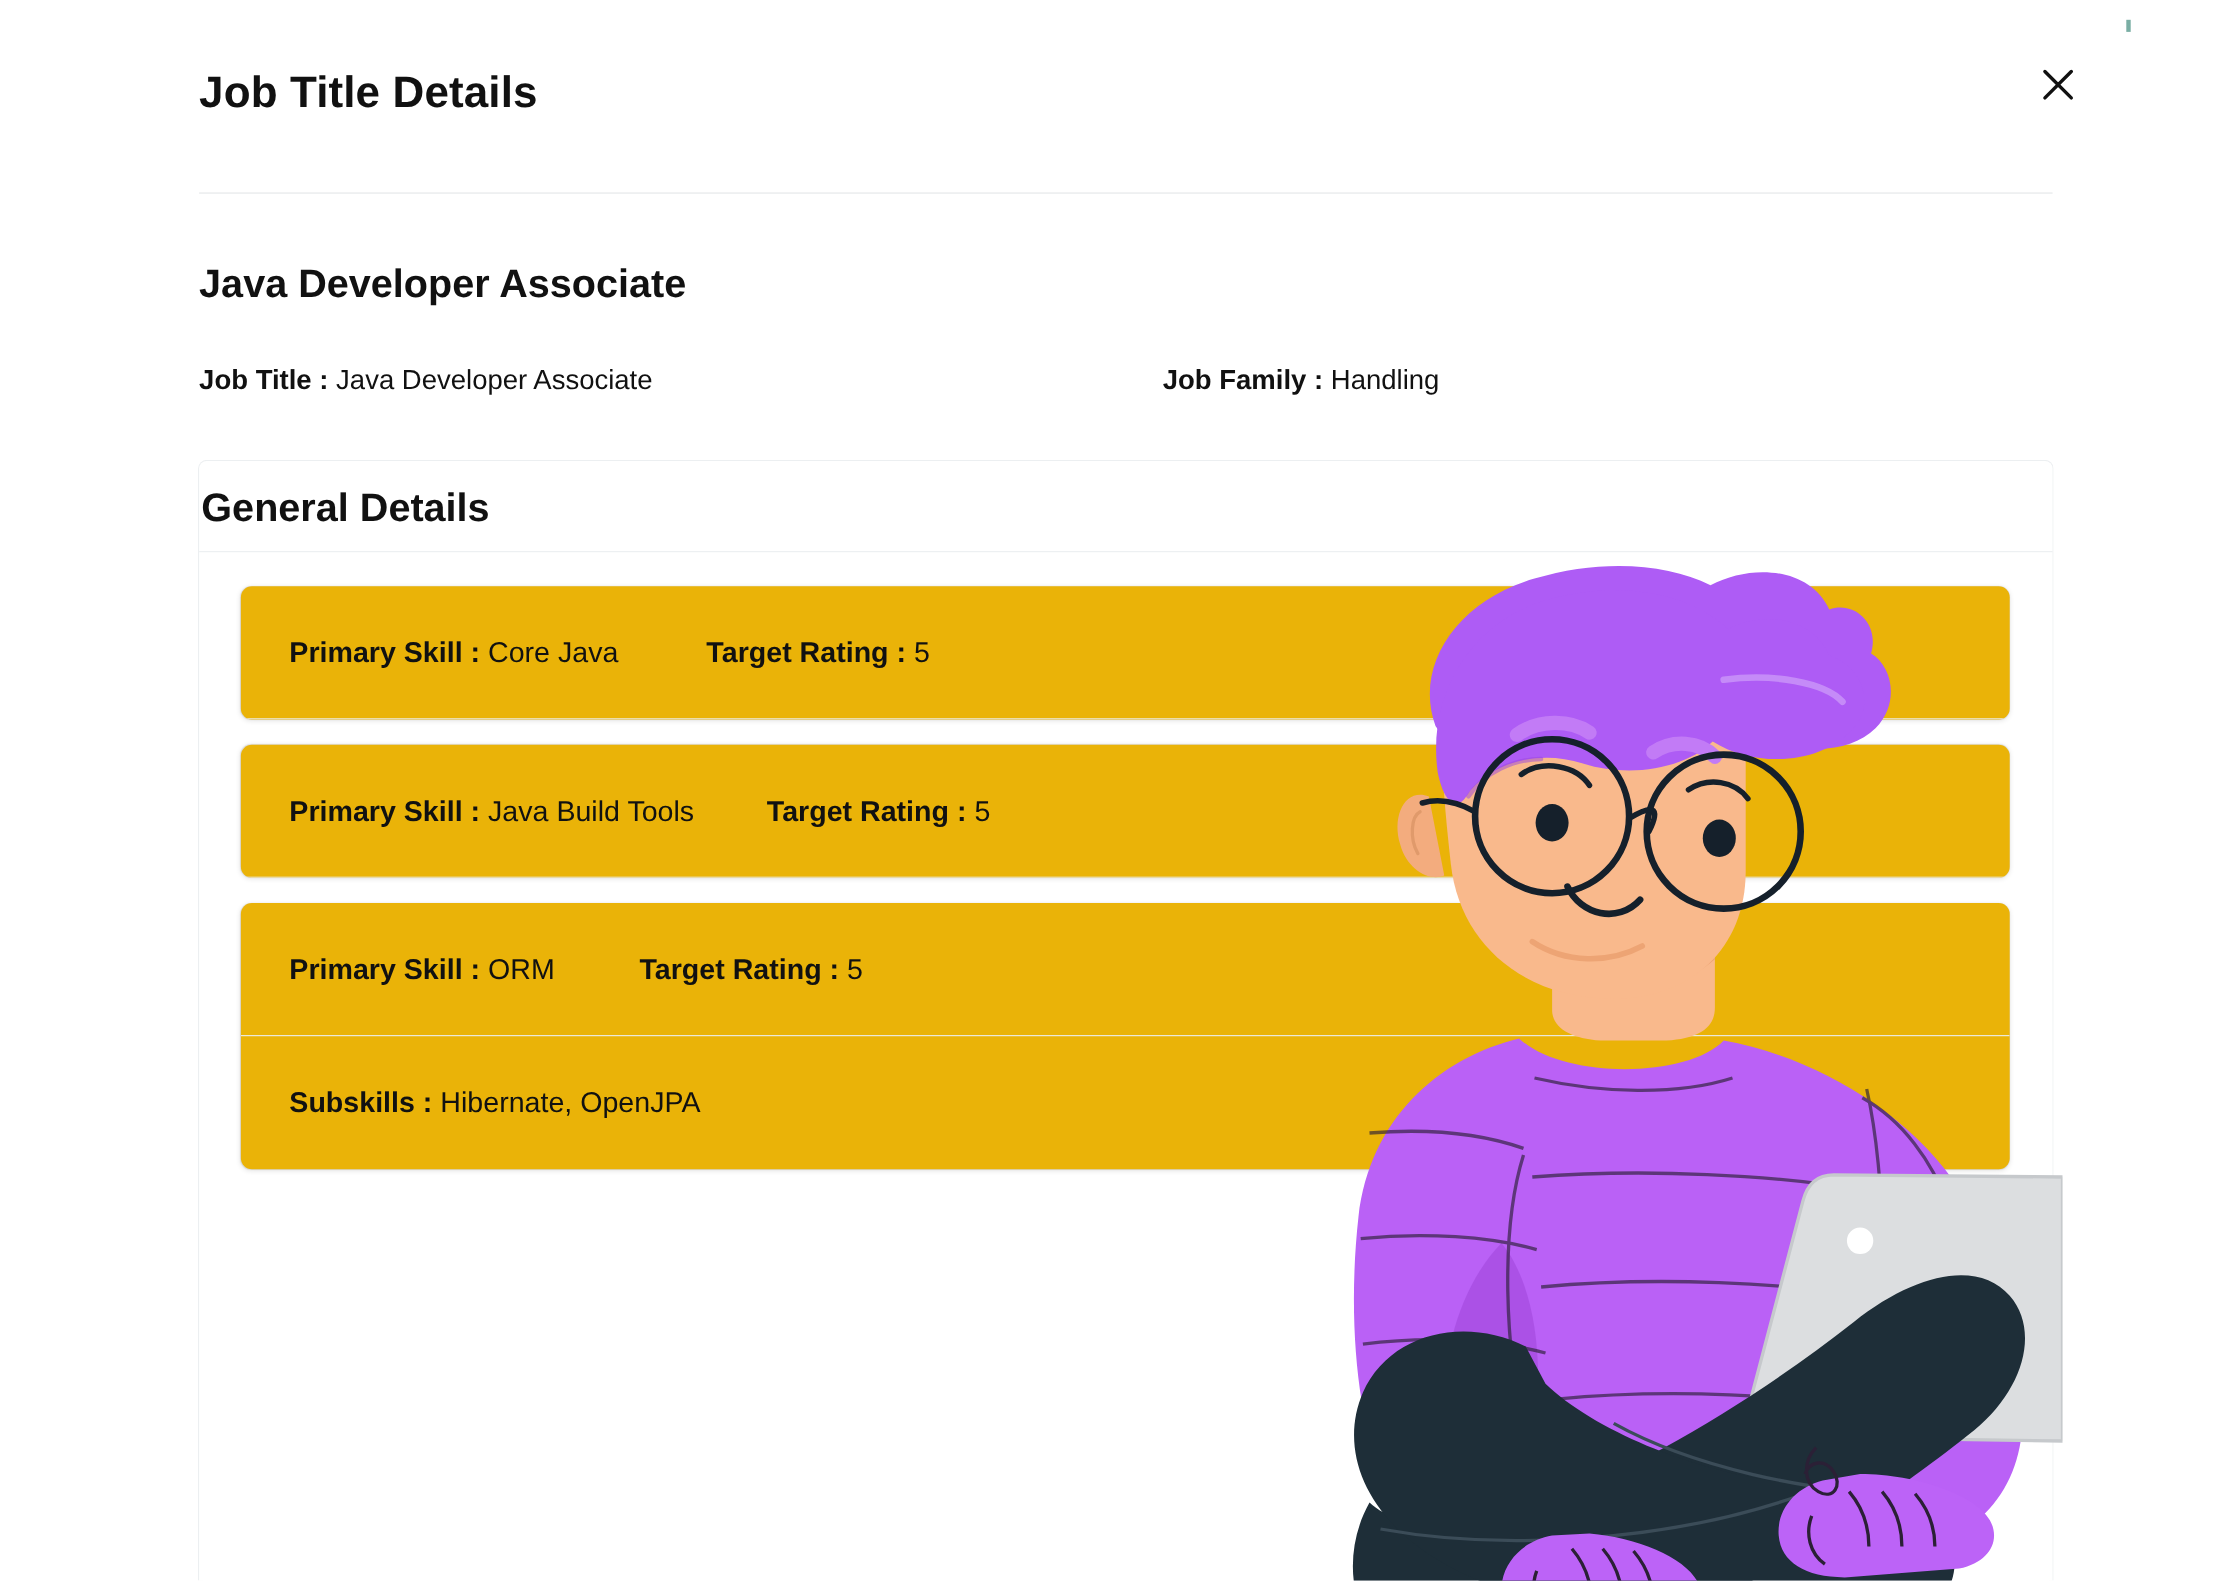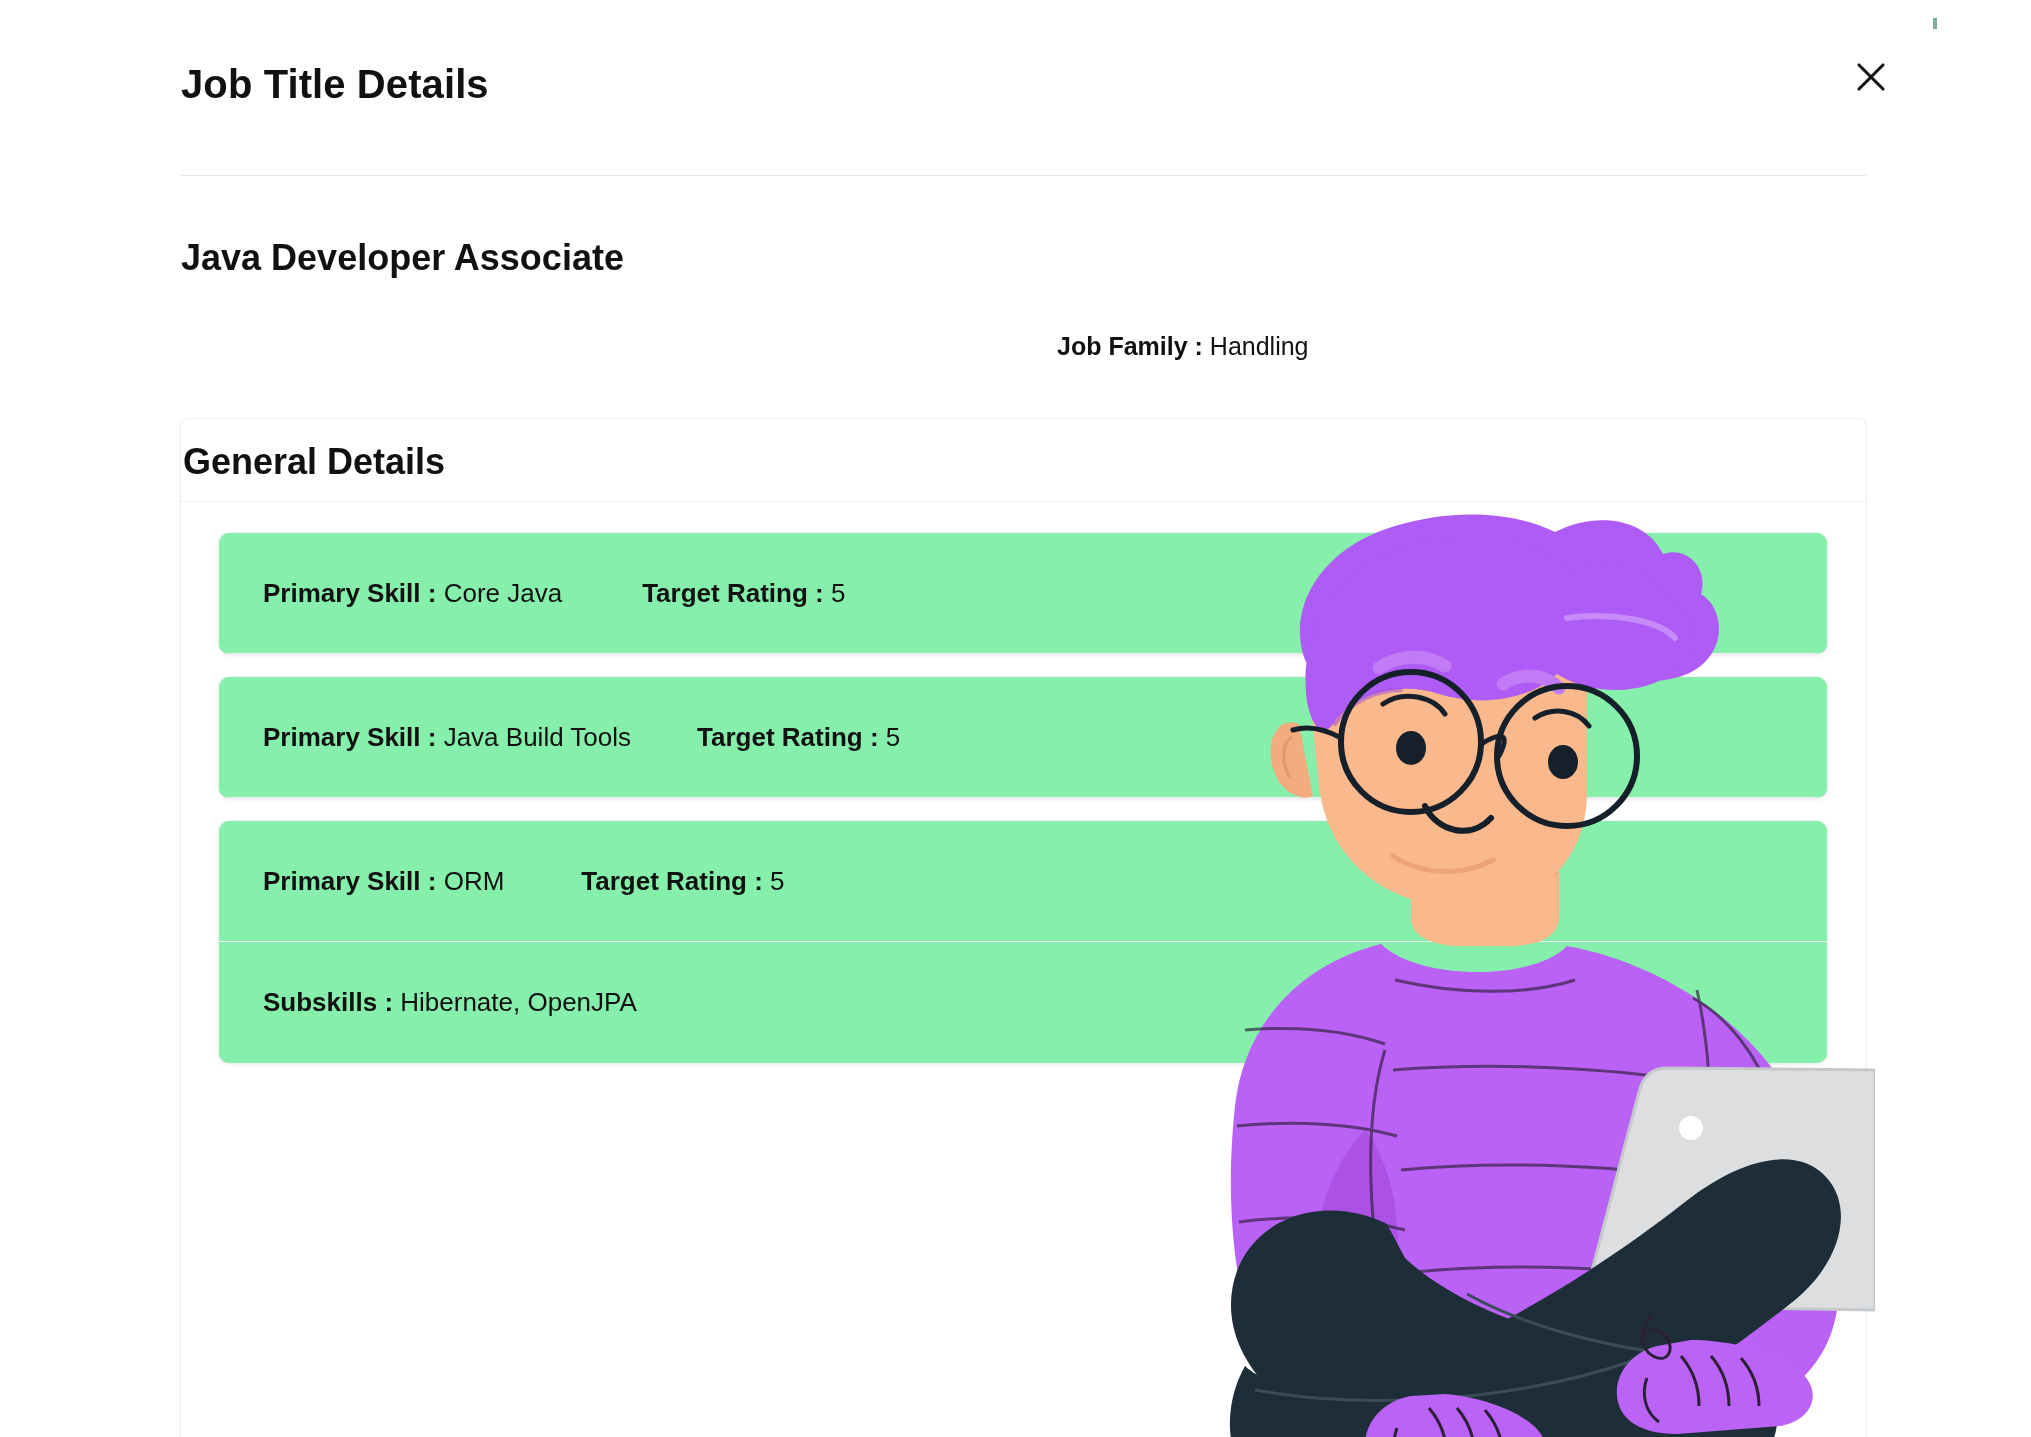--- a/index.html
+++ b/index.html
@@ -129,21 +129,21 @@
     top: 83px;
     width: 1685px;
     bottom: 0;
     padding: 31px 38px 0 38px;
   }
 
   
   .skill-card {
     position: relative;
     width: 1608px;
-    background: #86efac;
+    background: #eab308;
     border-radius: 10px;
     box-shadow: 0 1px 5px rgba(0,0,0,.10), 0 0 1px rgba(0,0,0,.10);
     margin-bottom: 23px;
     overflow: hidden;
   }
   .card-row {
     position: relative;
     height: 121px;
     display: flex;
     align-items: center;
@@ -191,20 +191,24 @@
         </svg>
       </span>
     </button>
 
     <div class="header-rule"></div>
   </div>
 
   <div class="job-heading">Java Developer Associate</div>
 
   <div class="meta-row">
+    <div class="meta-field left">
+      <span class="meta-label">Job Title :</span>
+      <span class="meta-value">Java Developer Associate</span>
+    </div>
     <div class="meta-field right">
       <span class="meta-label">Job Family :</span>
       <span class="meta-value">Handling</span>
     </div>
   </div>
 
   <div class="panel">
     <div class="panel-title">General Details</div>
     <div class="panel-rule"></div>
 

